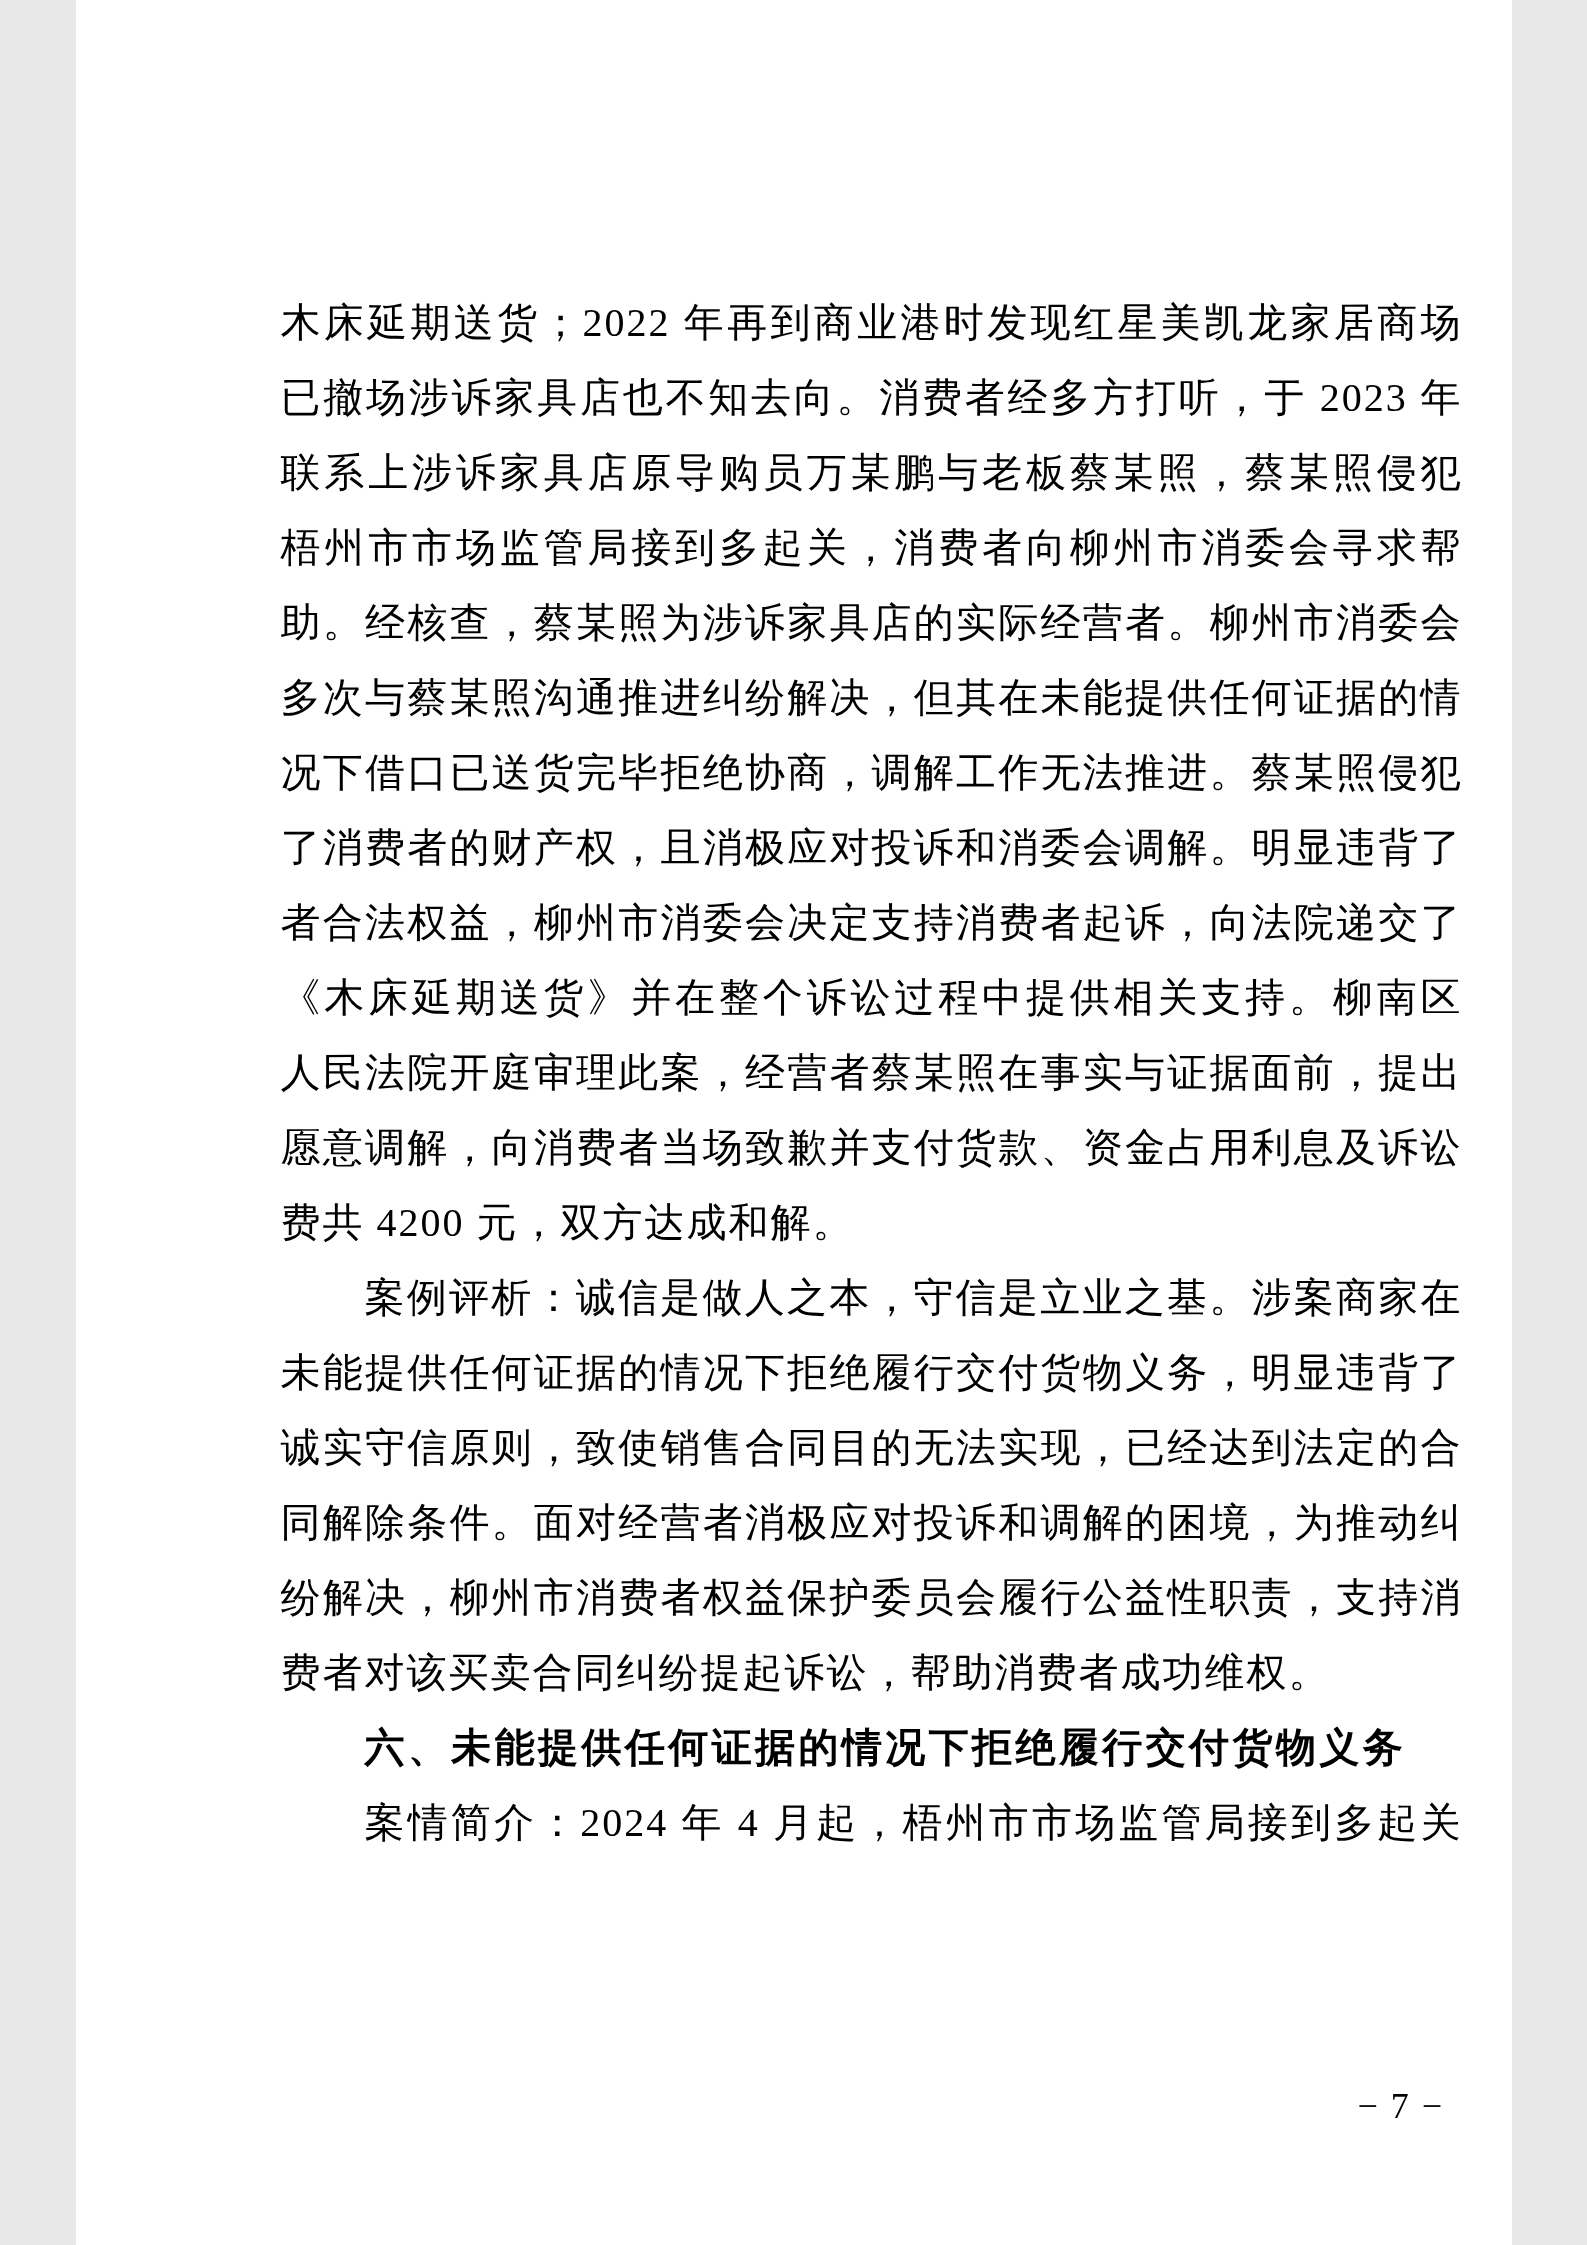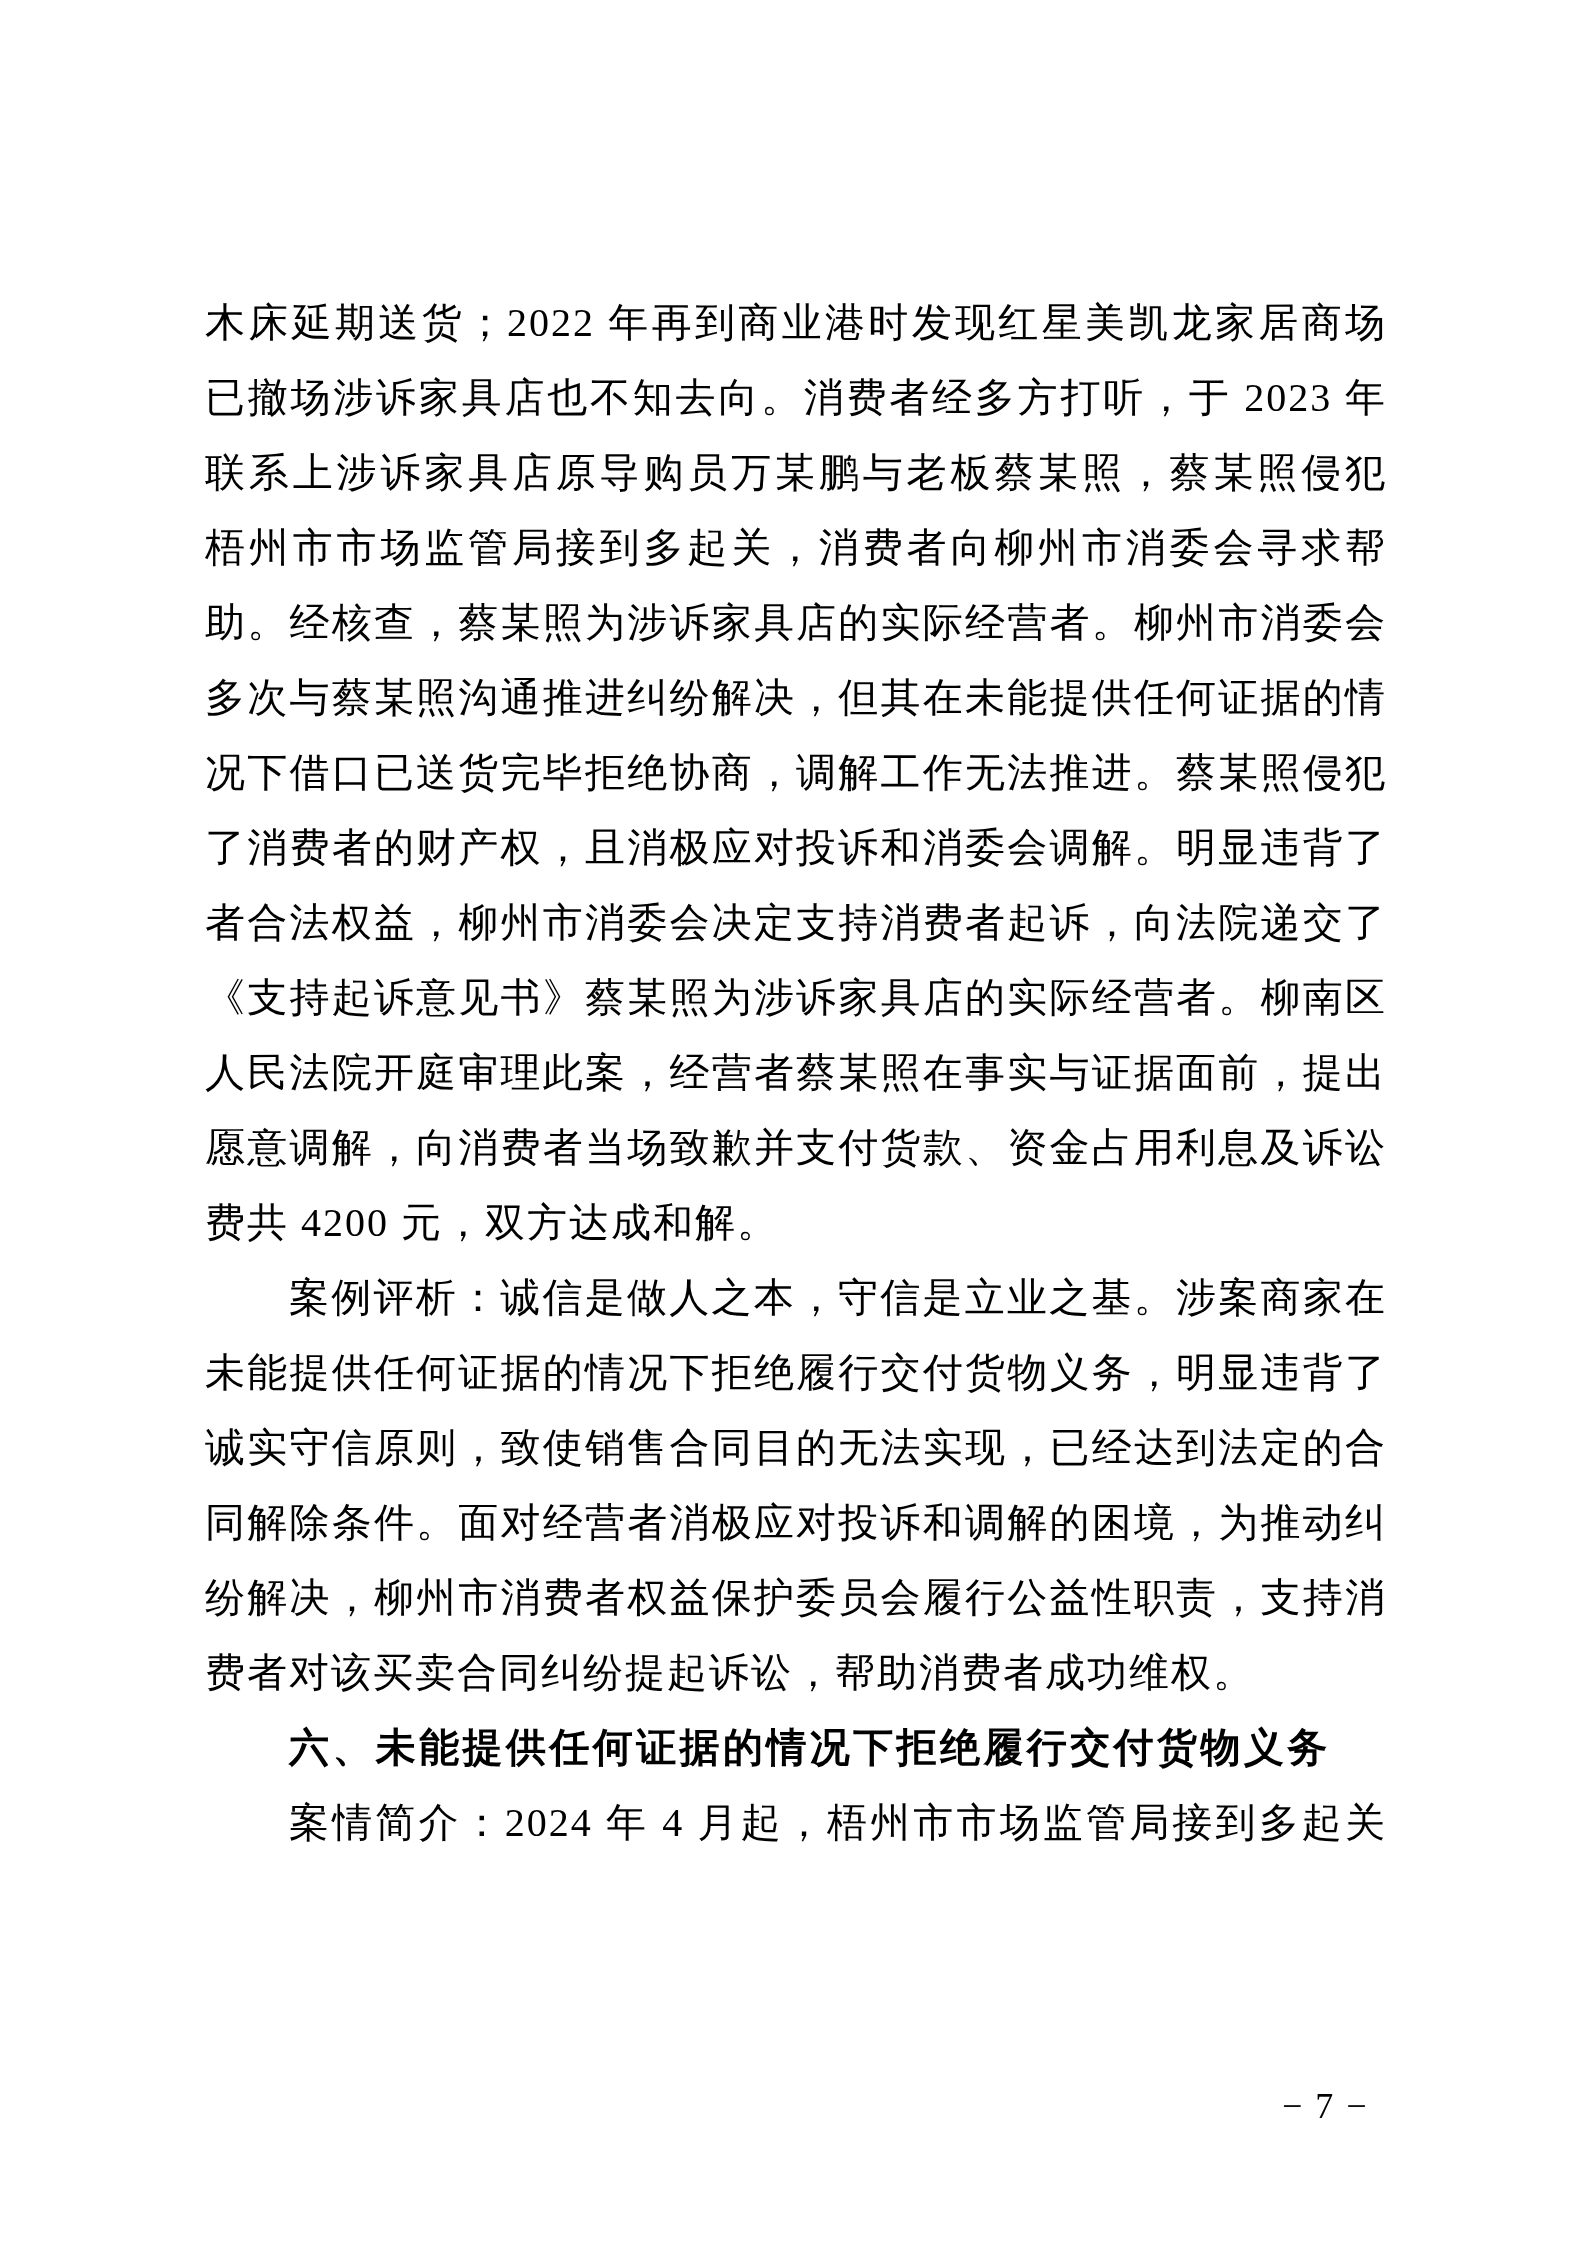--- a/index.html
+++ b/index.html
@@ -2,21 +2,21 @@
 <html><head>
 <meta charset="utf-8">
 <style>
   html, body {
     margin: 0;
     padding: 0;
     background: #e8e8e8;
   }
   .page {
     position: relative;
-    width: 1587px;
+    width: 1436px;
     height: 2245px;
     background: #ffffff;
     color: #000000;
     font-family: "Liberation Serif", "DejaVu Serif", serif;
     overflow: hidden;
     margin: 0 auto;
   }
   .text-block {
     position: absolute;
     left: 205px;
@@ -62,21 +62,21 @@
   <div class="text-block" id="text-block">
       <div class="line justify">木床延期送货；2022 年再到商业港时发现红星美凯龙家居商场</div>
       <div class="line justify">已撤场涉诉家具店也不知去向。消费者经多方打听，于 2023 年</div>
       <div class="line justify">联系上涉诉家具店原导购员万某鹏与老板蔡某照，蔡某照侵犯</div>
       <div class="line justify">梧州市市场监管局接到多起关，消费者向柳州市消委会寻求帮</div>
       <div class="line justify">助。经核查，蔡某照为涉诉家具店的实际经营者。柳州市消委会</div>
       <div class="line justify">多次与蔡某照沟通推进纠纷解决，但其在未能提供任何证据的情</div>
       <div class="line justify">况下借口已送货完毕拒绝协商，调解工作无法推进。蔡某照侵犯</div>
       <div class="line justify">了消费者的财产权，且消极应对投诉和消委会调解。明显违背了</div>
       <div class="line justify">者合法权益，柳州市消委会决定支持消费者起诉，向法院递交了</div>
-      <div class="line justify">《支持起诉意见书》蔡某照为涉诉家具店的实际经营者。柳南区</div>
+      <div class="line justify">《木床延期送货》并在整个诉讼过程中提供相关支持。柳南区</div>
       <div class="line justify">人民法院开庭审理此案，经营者蔡某照在事实与证据面前，提出</div>
       <div class="line justify">愿意调解，向消费者当场致歉并支付货款、资金占用利息及诉讼</div>
       <div class="line">费共 4200 元，双方达成和解。</div>
       <div class="line justify indent">案例评析：诚信是做人之本，守信是立业之基。涉案商家在</div>
       <div class="line justify">未能提供任何证据的情况下拒绝履行交付货物义务，明显违背了</div>
       <div class="line justify">诚实守信原则，致使销售合同目的无法实现，已经达到法定的合</div>
       <div class="line justify">同解除条件。面对经营者消极应对投诉和调解的困境，为推动纠</div>
       <div class="line justify">纷解决，柳州市消费者权益保护委员会履行公益性职责，支持消</div>
       <div class="line">费者对该买卖合同纠纷提起诉讼，帮助消费者成功维权。</div>
       <div class="line indent heading">六、未能提供任何证据的情况下拒绝履行交付货物义务</div>

